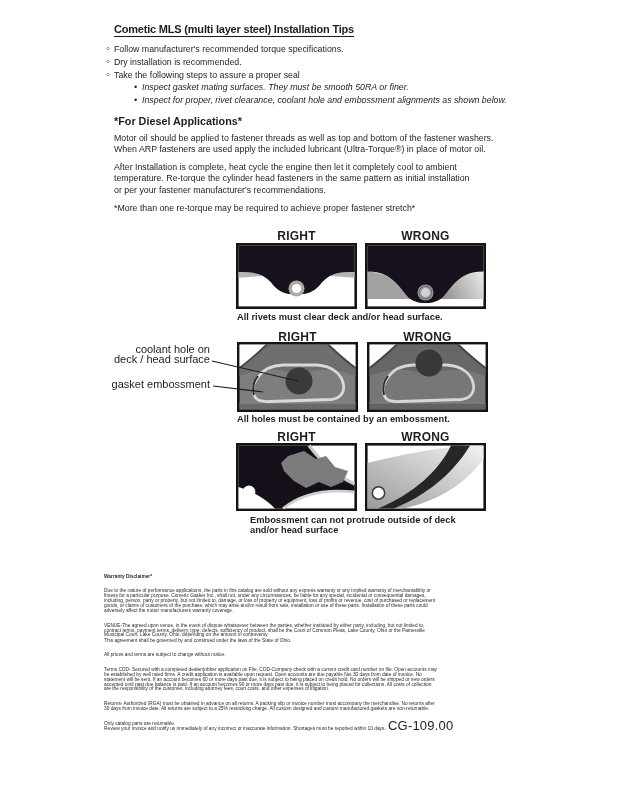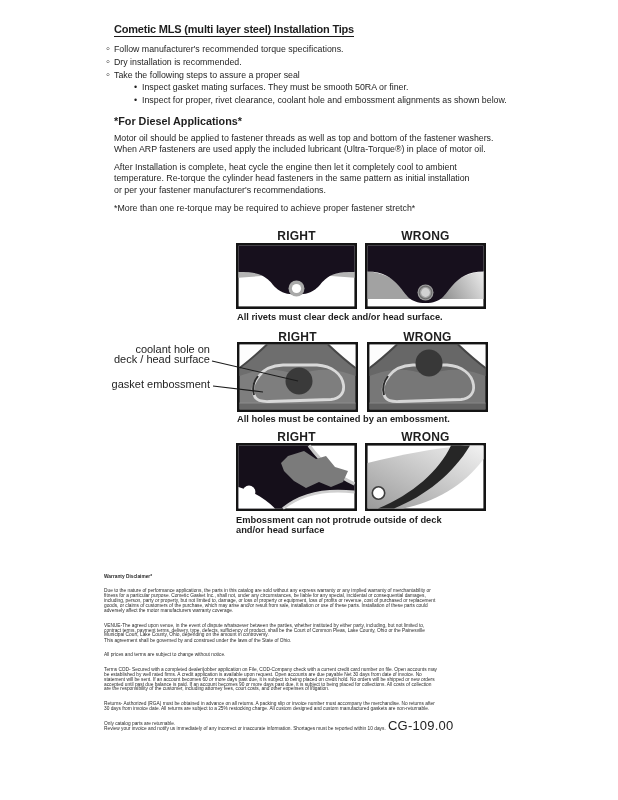--- a/index.html
+++ b/index.html
@@ -8,21 +8,21 @@
   .abs{position:absolute;}
 
   .title{left:114px;top:23px;font-size:11px;font-weight:bold;letter-spacing:-0.2px;
          border-bottom:1.6px solid #1a1a1a;padding-bottom:1px;white-space:nowrap;}
 
   .bullets{left:106px;top:42px;}
   .b-line{height:13px;font-size:8.8px;line-height:13px;white-space:nowrap;}
   .b-line .m{display:inline-block;width:8px;color:#1e1e1e;}
   .m-open{font-size:11px;}
   .m-fill{font-size:9px;}
-  .b-sub{padding-left:28px;}
+  .b-sub{padding-left:28px;font-style:italic;}
 
   .h2{left:114px;top:115px;font-size:10.8px;font-weight:bold;white-space:nowrap;}
   .para{left:114px;font-size:8.8px;line-height:10.6px;white-space:pre-line;width:470px;}
   .p-oil{top:133px;}
   .p-heat{top:162px;line-height:11.4px;}
   .p-note{top:203px;}
 
   .dlabel{width:121px;text-align:center;font-size:12px;font-weight:bold;letter-spacing:0.2px;}
   .dcap{font-size:9.3px;font-weight:bold;line-height:10.4px;white-space:pre-line;}
   .callout{font-size:11px;line-height:9.8px;text-align:right;white-space:pre-line;}
@@ -147,21 +147,21 @@
         <stop offset="0" stop-color="#f2f2f2"></stop>
           <stop offset="1" stop-color="#9b9b9b"></stop>
       </linearGradient>
     </defs>
     <rect x="1.3" y="1.3" width="118.4" height="65.4" fill="#ffffff" stroke="#141414" stroke-width="2.6"></rect>
     <path d="M2.5,20 C35,12 70,5 100,2.5 L118.5,2.5 L118.5,16 C100,42 68,60 38,65.5 L2.5,65.5 Z" fill="url(#g3w)"></path>
     <path d="M86,2.5 L105,2.5 C88,31 60,53 29,65.5 L13,65.5 C48,51 74,28 86,2.5 Z" fill="#262626"></path>
     <circle cx="13.5" cy="50" r="6.2" fill="#ffffff" stroke="#3d3d3d" stroke-width="1.6"></circle>
   </svg>
 
-  <div class="abs dcap" style="left:236px;top:515px;">Embossment can not protrude outside of deck
+  <div class="abs dcap" style="left:250px;top:515px;">Embossment can not protrude outside of deck
 and/or head surface</div>
 
   <svg class="abs overlay" width="618" height="800" viewBox="0 0 618 800">
     <line x1="212" y1="361" x2="298" y2="381" stroke="#1c1c1c" stroke-width="1.1"></line>
     <line x1="213" y1="386" x2="263" y2="392" stroke="#1c1c1c" stroke-width="1.1"></line>
   </svg>
 
   <div class="abs fineprint">
     <div class="fp-inner">
       <div class="fp-h">Warranty Disclaimer*</div>

